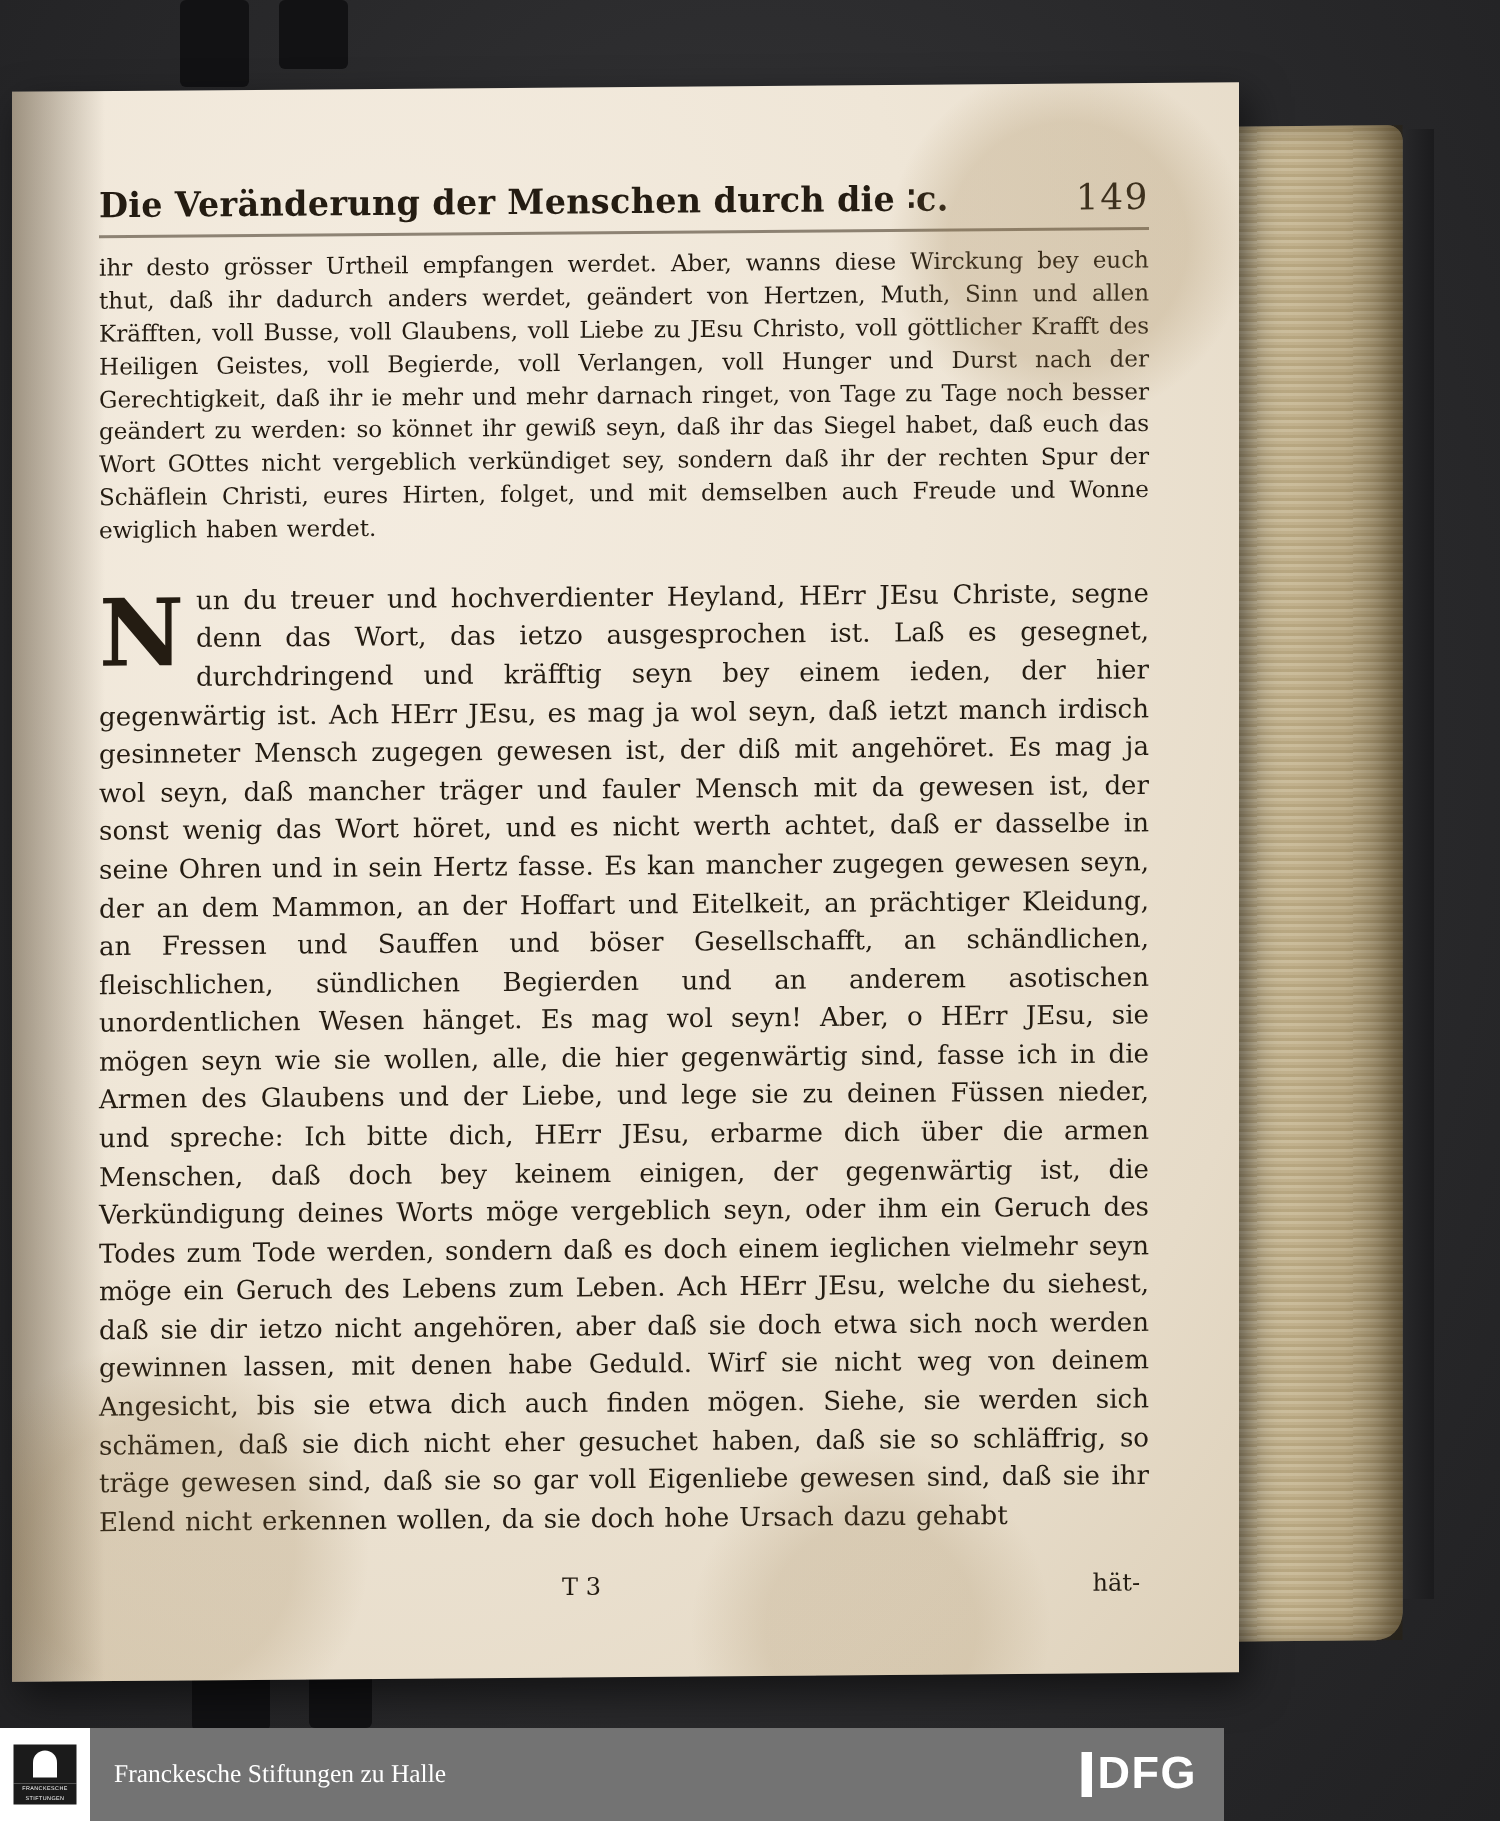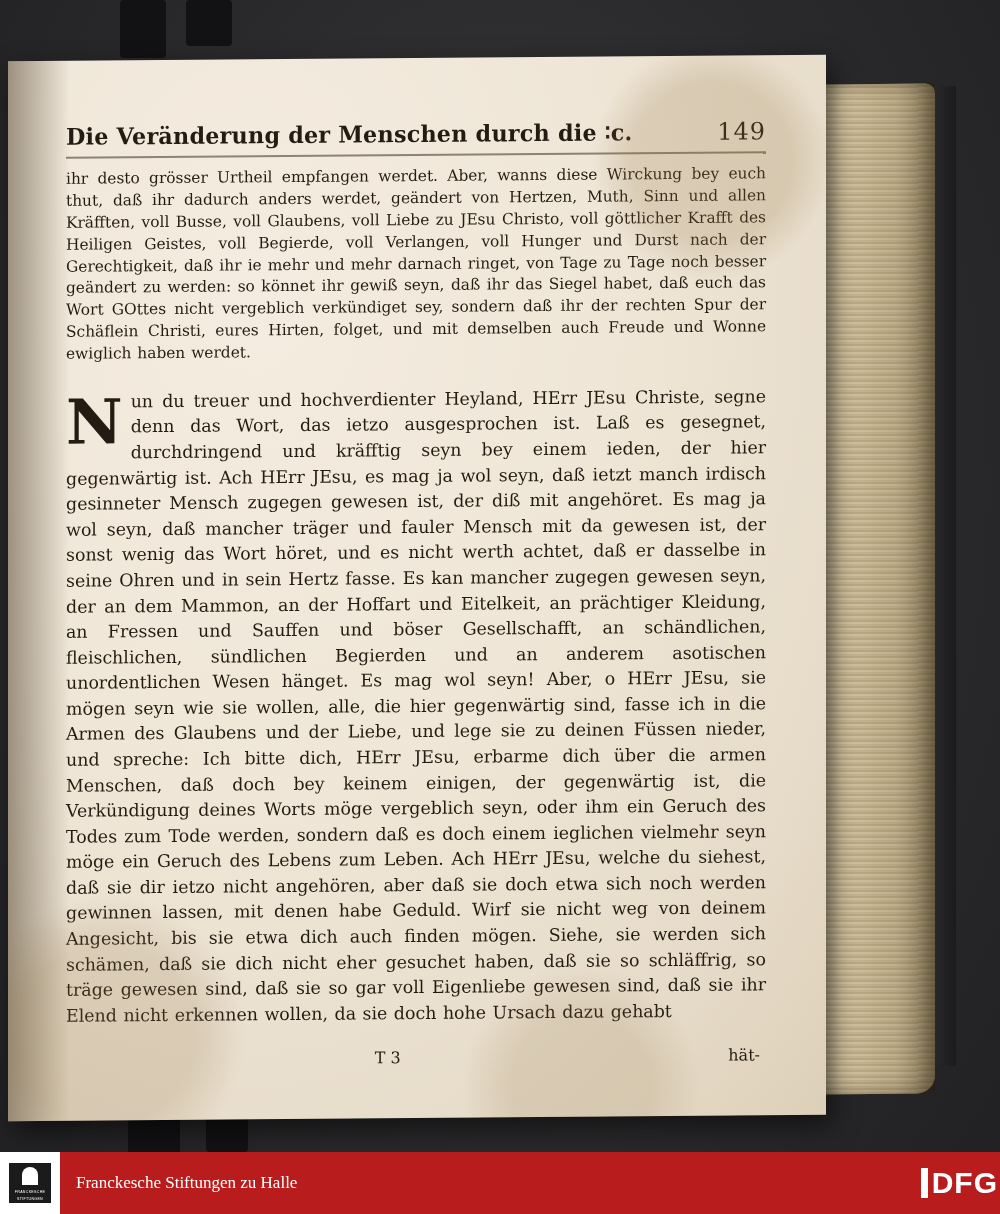--- a/index.html
+++ b/index.html
@@ -164,23 +164,23 @@
     margin-top: 2px;
     padding: 0 6px;
   }
   .footline .sig { margin-left: 44%; }
 
   
   .footer-bar {
     position: absolute;
     left: 0;
     bottom: 0;
-    width: 1000px;
+    width: 816px;
     height: 62px;
-    background: #b91c1c;
+    background: #737373;
     display: flex;
     align-items: center;
   }
   .footer-left {
     width: 60px;
     height: 62px;
     background: #ffffff;
     display: flex;
     align-items: center;
     justify-content: center;
@@ -220,21 +220,21 @@
     font-size: 17px;
     padding-left: 16px;
     flex: 1;
   }
   .dfg {
     font-family: "Liberation Sans", sans-serif;
     font-weight: 700;
     font-size: 30px;
     color: #ffffff;
     letter-spacing: 1px;
-    padding-right: 2px;
+    padding-right: 18px;
     display: flex;
     align-items: center;
   }
   .dfg .bar {
     display: inline-block;
     width: 7px; height: 30px;
     background: #fff;
     margin-right: 4px;
   }
 </style>

